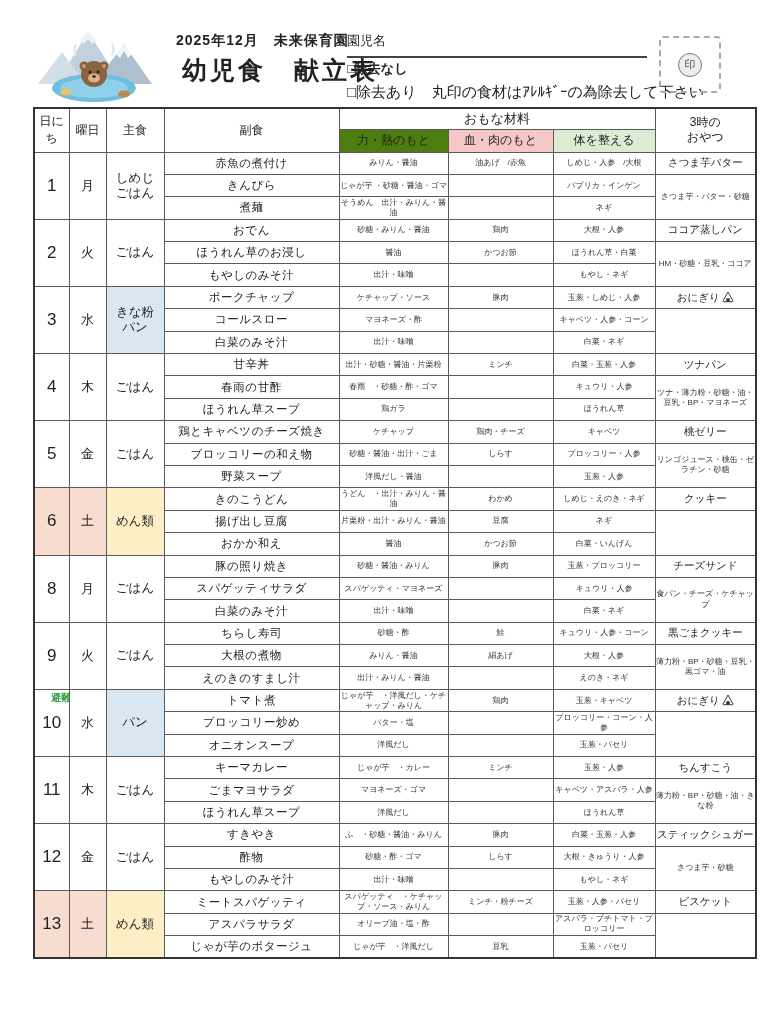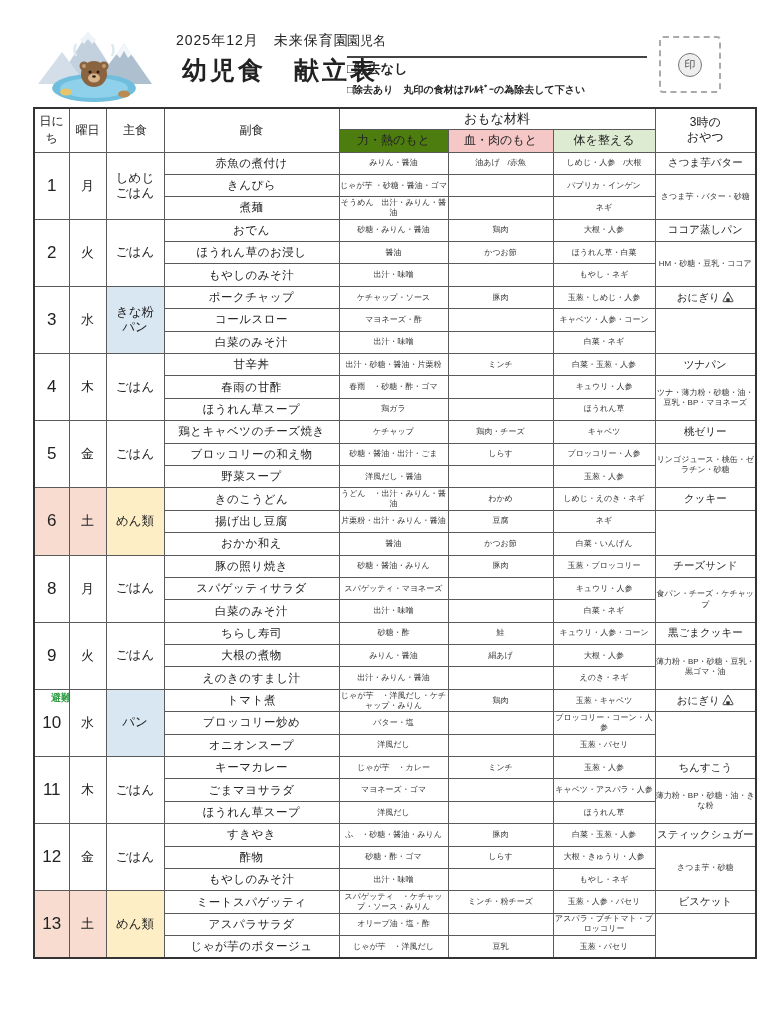--- a/index.html
+++ b/index.html
@@ -1,25 +1,25 @@
 <!DOCTYPE html>
 <html><head>
 <meta charset="utf-8">
 <style>
   html,body { margin:0; padding:0; background:#ffffff; }
   body { width:771px; height:1024px; font-family:"Liberation Sans", sans-serif; color:#222; }
   .page { position:relative; width:771px; height:1024px; background:#fff; overflow:hidden; }
 
   
   .illustration { position:absolute; left:36px; top:26px; width:132px; height:84px; }
-  .month-line { position:absolute; left:176px; top:32px; font-size:14px; font-weight:normal; letter-spacing:1px; white-space:nowrap; }
+  .month-line { position:absolute; left:176px; top:32px; font-size:14px; font-weight:bold; letter-spacing:1px; white-space:nowrap; }
   .main-title { position:absolute; left:182px; top:54px; font-size:25px; font-weight:bold; letter-spacing:3px; white-space:nowrap; }
   .child-name { position:absolute; left:347px; top:32px; width:300px; height:24px; font-size:13px; font-weight:normal; border-bottom:2px solid #444; }
   .chk-none { position:absolute; left:347px; top:60px; font-size:13px; font-weight:bold; white-space:nowrap; }
-  .chk-yes  { position:absolute; left:347px; top:83px; font-size:10px; font-weight:bold; white-space:nowrap; }
+  .chk-yes  { position:absolute; left:347px; top:83px; font-size:15px; font-weight:normal; white-space:nowrap; }
   .stamp-box { position:absolute; left:659px; top:36px; width:58px; height:53px; border:2px dashed #aaa; border-radius:4px; display:flex; align-items:center; justify-content:center; }
   .stamp-circle { width:22px; height:22px; border:1.5px solid #777; border-radius:50%; color:#555; font-size:11px; line-height:1; display:flex; align-items:center; justify-content:center; background:#eee; }
 
   
   table#menu-table { position:absolute; left:33px; top:107px; width:722px; border-collapse:collapse; table-layout:fixed; border:2px solid #333; }
   #menu-table th, #menu-table td { border:1px solid #5a5a5a; padding:0; text-align:center; vertical-align:middle; overflow:hidden; }
   thead tr.h1 { height:21px; }
   thead tr.h2 { height:23px; }
   thead th { font-weight:normal; font-size:12px; }
   thead th.rs { border-bottom:2px solid #333; }

